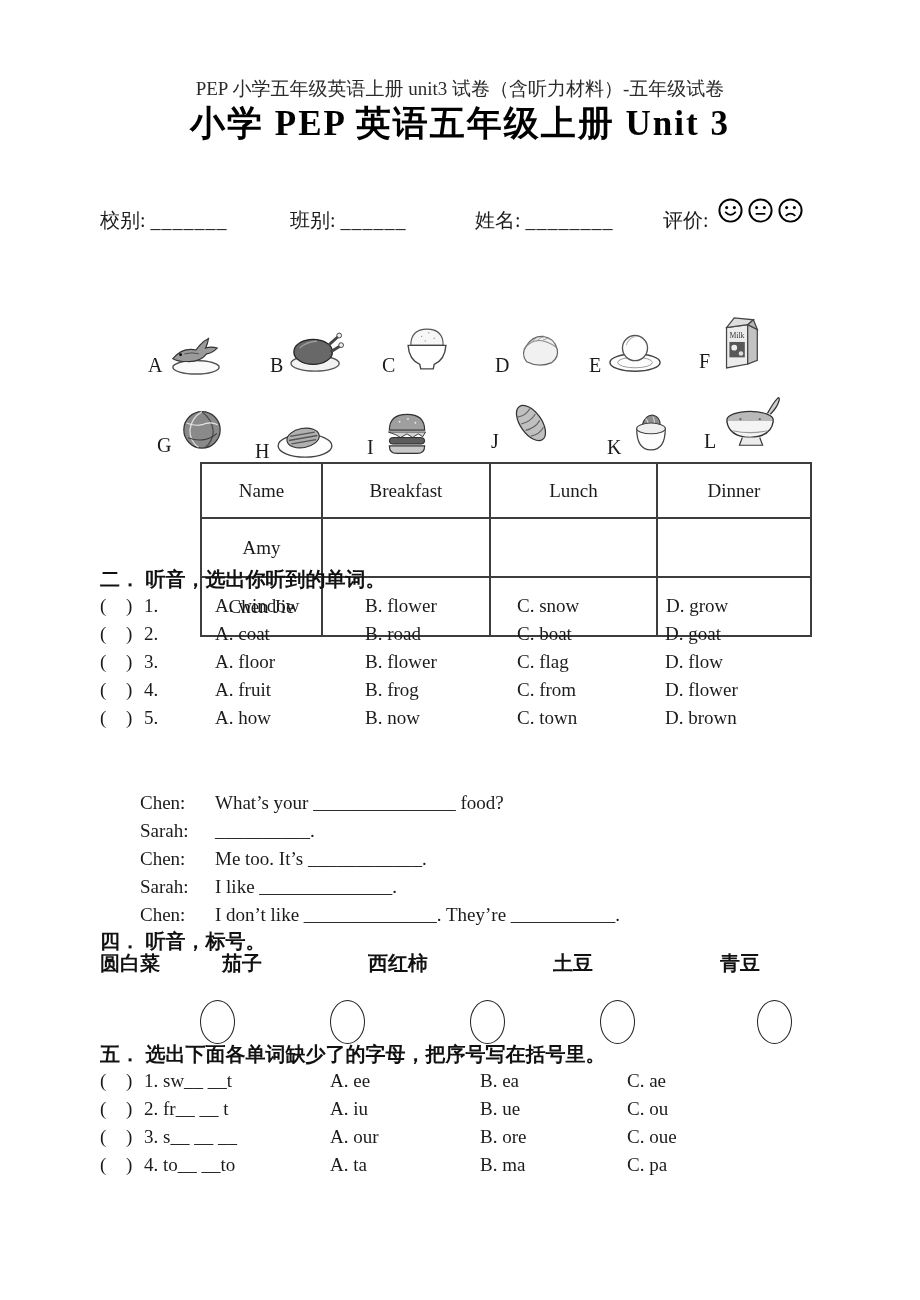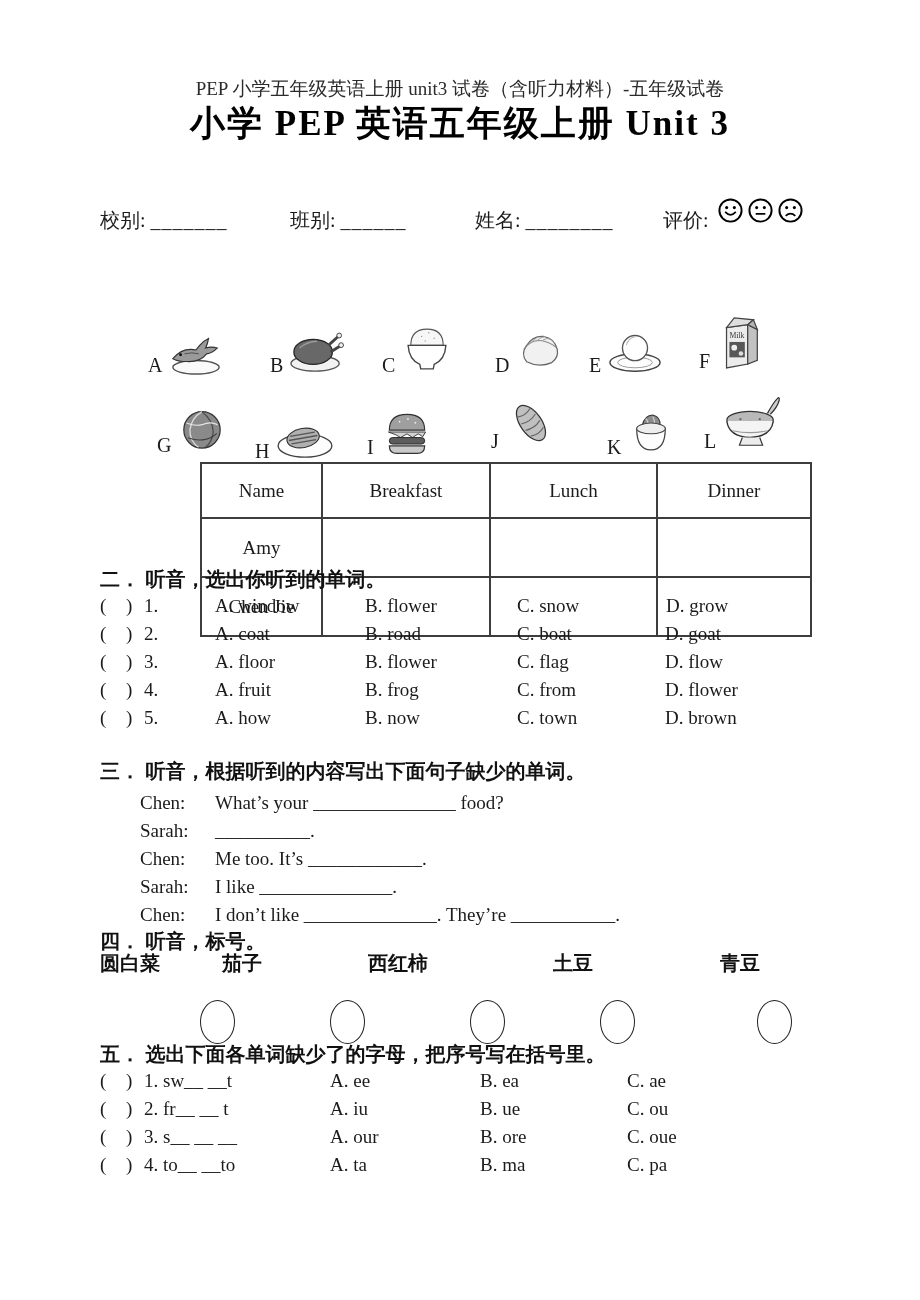--- a/index.html
+++ b/index.html
@@ -254,21 +254,20 @@
   <div class="mc-row" style="top:705px">
     <span style="left:0">(</span>
     <span style="left:26px">)</span>
     <span style="left:44px">5.</span>
     <span style="left:115px">A. how</span>
     <span style="left:265px">B. now</span>
     <span style="left:417px">C. town</span>
     <span style="left:565px">D. brown</span>
   </div>
 
-  <div class="sec-title" style="left:100px;top:758px">三． 听音，根据听到的内容写出下面句子缺少的单词。</div>
 
   <div class="dlg-row" style="top:790px">
     <span style="left:140px">Chen:</span>
     <span style="left:215px">What’s your  _______________  food?</span>
   </div>
   <div class="dlg-row" style="top:818px">
     <span style="left:140px">Sarah:</span>
     <span style="left:215px">__________.</span>
   </div>
   <div class="dlg-row" style="top:846px">

